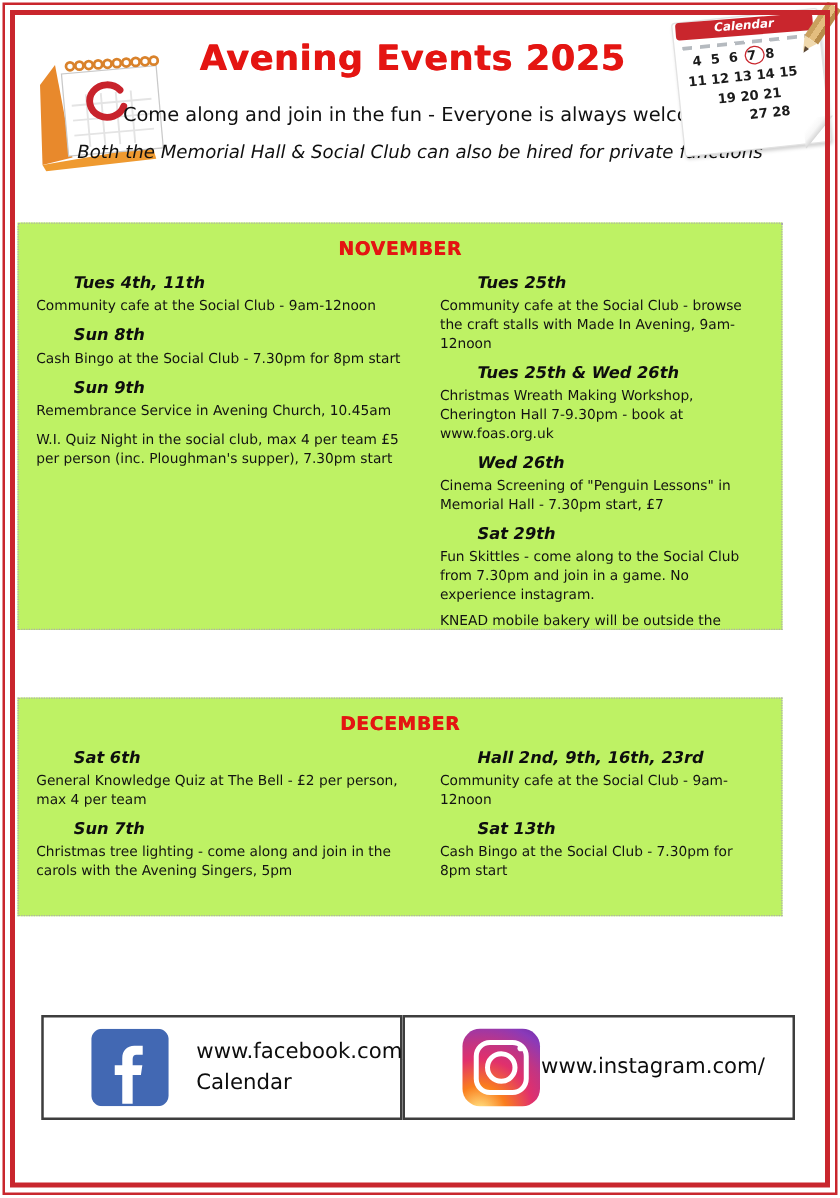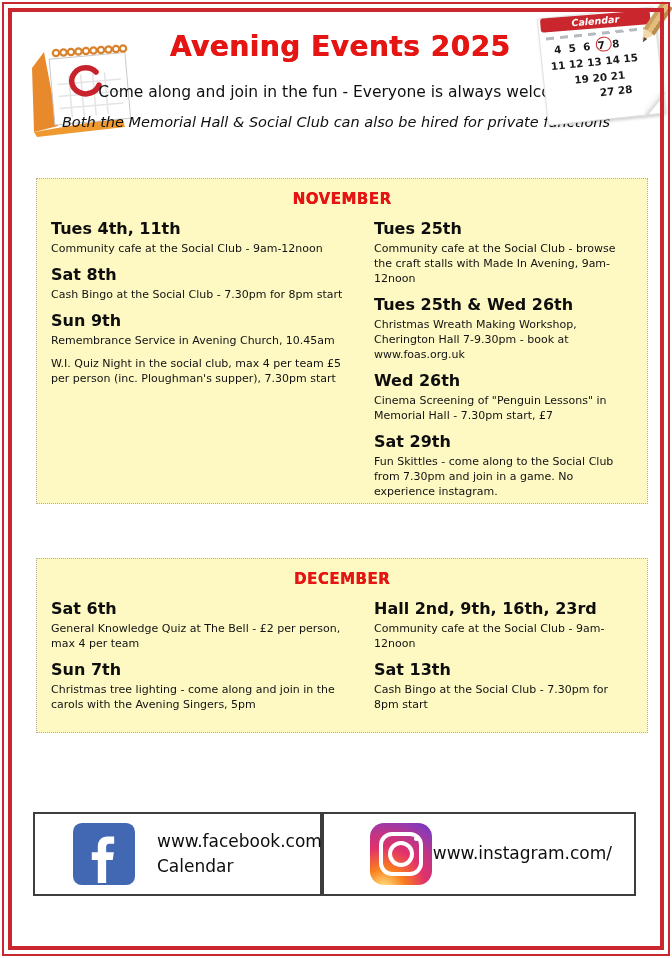--- a/index.html
+++ b/index.html
@@ -6,21 +6,21 @@
   body {
     width:672px; height:958px; position:relative; background:#ffffff;
     font-family:"DejaVu Sans", sans-serif; color:#141414; overflow:hidden;
   }
   
   .outer-frame { position:absolute; inset:2px; border:2px solid var(--border-red,#c9262d); pointer-events:none; z-index:5; }
   .inner-frame { position:absolute; inset:8px; border:4px solid var(--border-red,#c9262d); pointer-events:none; z-index:5; }
 
   
   .page-title {
-    position:absolute; top:30px; left:150px; width:380px; text-align:center;
+    position:absolute; top:30px; left:140px; width:380px; text-align:center;
     font-size:28px; font-weight:bold; letter-spacing:.5px;
     color:var(--accent-red,#e41512);
     text-shadow:.6px 0 0 var(--accent-red,#e41512);
   }
   .subtitle-1 { position:absolute; top:83px; left:70px; width:540px; text-align:center; font-size:15.5px; color:#101010; }
   .subtitle-2 { position:absolute; top:114px; left:24px; width:624px; text-align:center; font-size:14.5px; font-style:italic; color:#101010; }
 
   
   .desk-calendar { position:absolute; left:22px; top:20px; width:115px; height:118px; }
 
@@ -43,30 +43,30 @@
                 border:1.7px solid var(--border-red,#c9262d); border-radius:50%; }
   .pencil { position:absolute; top:-6px; right:-4px; width:13px; height:50px; transform:rotate(40deg); }
   .pencil-body { width:13px; height:33px; background:linear-gradient(90deg,#caa15e 0 4px,#e3bd7e 4px 9px,#b88c4a 9px 13px); border-radius:2px 2px 0 0; }
   .pencil-wood { width:0; height:0; border-left:6.5px solid transparent; border-right:6.5px solid transparent; border-top:11px solid #f0d9ad; }
   .pencil-lead { position:absolute; left:4.5px; top:40px; width:0; height:0;
                  border-left:2px solid transparent; border-right:2px solid transparent; border-top:5px solid #5a4632; }
   .page-curl { position:absolute; right:-3px; bottom:-3px; width:24px; height:24px;
                background:linear-gradient(315deg, transparent 48%, #d9d9d9 50%, #f7f7f7 62%, #ffffff 78%); }
 
   
-  .events-box { position:absolute; left:36px; width:610px; border:1px dotted #adadad; background:#fef9c3; overflow:hidden; }
+  .events-box { position:absolute; left:14px; width:610px; border:1px dotted #adadad; background:#bef264; overflow:hidden; }
   #november-box { top:178px; height:324px; }
   #december-box { top:558px; height:173px; }
   .section-heading { margin-top:11px; text-align:center; font-size:15px; font-weight:bold; letter-spacing:.5px;
                      color:var(--accent-red,#e41512); text-shadow:.4px 0 0 var(--accent-red,#e41512); }
   .event-col { position:absolute; top:40px; }
   .event-col-left  { left:14px;  width:308px; }
   .event-col-right { left:337px; width:262px; }
   .event { margin-bottom:8px; }
-  .event-date { font-weight:bold; font-size:16px; margin-bottom:4px; color:#0e0e0e; }
+  .event-date { font-weight:bold; font-style:italic; font-size:13px; margin-bottom:4px; color:#0e0e0e;margin-left:30px; }
   .event-desc { margin:0 0 7px 0; font-size:11px; line-height:1.36; color:#121212; }
 
   
   .social-box { position:absolute; top:812px; height:84px; border:2px solid #3d3d3d; background:#fff;
                 display:flex; align-items:center; box-sizing:border-box; cursor:pointer; }
   #facebook-box  { left:33px;  width:289px; }
   #instagram-box { left:322px; width:314px; }
   .fb-icon { width:62px; height:62px; margin-left:38px; flex:0 0 auto; }
   .social-text { font-size:17px; line-height:1.5; color:#0d0d0d; }
   .fb-text { margin-left:22px; text-align:left; }
@@ -133,21 +133,21 @@
 </div>
 
 <div class="events-box" id="november-box">
   <div class="section-heading">NOVEMBER</div>
   <div class="event-col event-col-left">
       <div class="event">
         <div class="event-date">Tues 4th, 11th</div>
         <p class="event-desc">Community cafe at the Social Club - 9am-12noon</p>
       </div>
       <div class="event">
-        <div class="event-date">Sat 8th</div>
+        <div class="event-date">Sun 8th</div>
         <p class="event-desc">Cash Bingo at the Social Club - 7.30pm for 8pm start</p>
       </div>
       <div class="event">
         <div class="event-date">Sun 9th</div>
         <p class="event-desc">Remembrance Service in Avening Church, 10.45am</p>
       </div>
       <div class="event">
         <p class="event-desc">W.I. Quiz Night in the social club, max 4 per team £5 per person (inc. Ploughman's supper), 7.30pm start</p>
       </div>
     </div>

